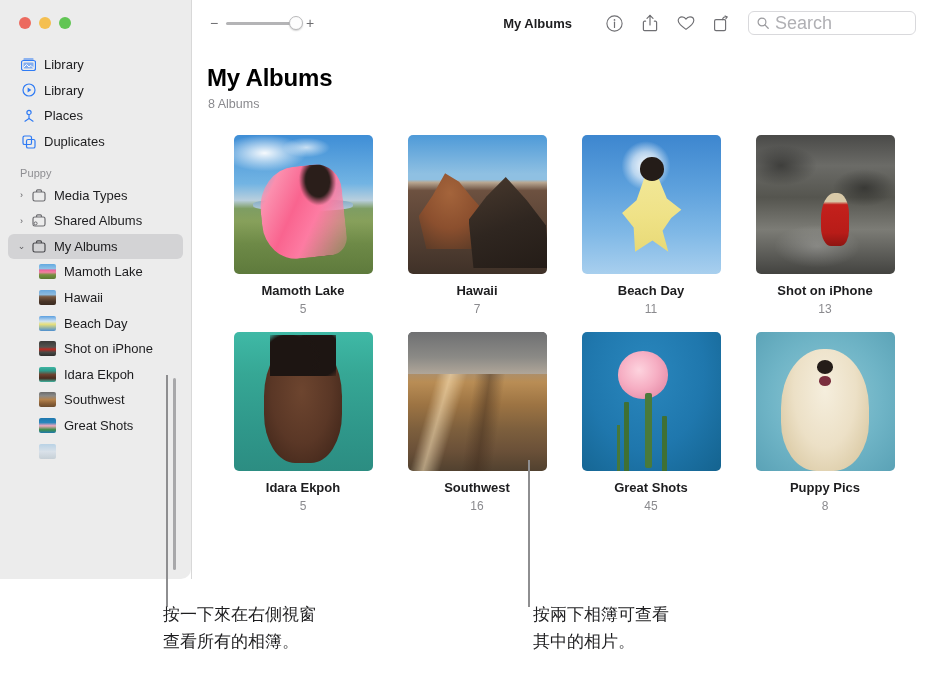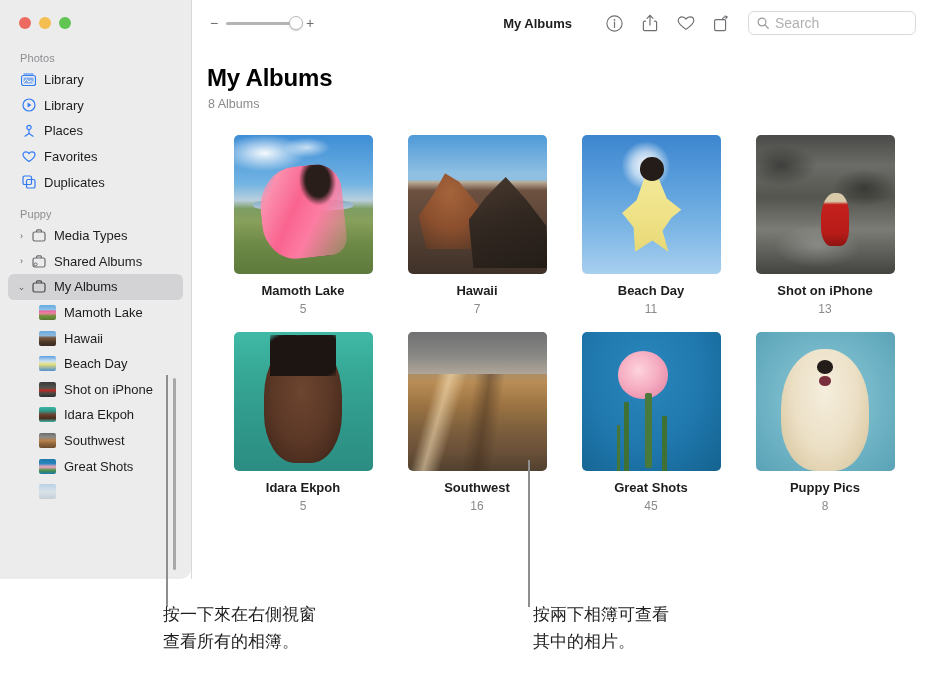--- a/index.html
+++ b/index.html
@@ -177,21 +177,21 @@
     border: 1px solid #d9d9dc;
     border-radius: 6px;
     background: #fff;
     display: flex;
     align-items: center;
     padding: 0 8px;
     margin-left: 8px;
     gap: 6px;
   }
   .search .mag { color: #9a9a9e; display:flex; }
-  .search .ph { font-size: 14px; color: #b0b0b4; }
+  .search .ph { font-size: 18px; color: #b0b0b4; }
 
   
   .content {
     flex: 1;
     padding: 0 0 0 0;
     position: relative;
     overflow: hidden;
   }
   .page-title {
     font-size: 24px;
@@ -401,21 +401,20 @@
 
   <div class="sidebar">
 
     <div class="traffic">
       <div class="light red"></div>
       <div class="light yellow"></div>
       <div class="light green"></div>
     </div>
 
     <div class="sb-photos">
-      <div class="section-label">Photos</div>
 
       <div class="row">
         <span class="ico">
           <svg width="15" height="13" viewBox="0 0 15 13">
               <rect x="0.5" y="2.5" width="14" height="10" rx="2" fill="none" stroke="#2f7bf4" stroke-width="1.2"></rect>
               <rect x="2.5" y="4.5" width="10" height="6" rx="1" fill="#2f7bf4" opacity="0.55"></rect>
               <path d="M2.5 9.5 L5.5 6.5 L8 9 L10 7.5 L12.5 10" fill="none" stroke="#fff" stroke-width="1"></path>
               <path d="M3 1 h9" stroke="#2f7bf4" stroke-width="1.2" stroke-linecap="round"></path>
             </svg>
         </span>
@@ -437,28 +436,20 @@
         <span class="ico">
           <svg width="14" height="14" viewBox="0 0 14 14">
               <circle cx="7" cy="3.4" r="2.1" fill="none" stroke="#2f7bf4" stroke-width="1.2"></circle>
               <path d="M7 5.6 v4.2" stroke="#2f7bf4" stroke-width="1.2"></path>
               <path d="M2.6 12.4 L7 9.6 L11.4 12.4" fill="none" stroke="#2f7bf4" stroke-width="1.2" stroke-linejoin="round"></path>
             </svg>
         </span>
         <span class="lbl">Places</span>
       </div>
 
-      <div class="row">
-        <span class="ico">
-          <svg width="14" height="13" viewBox="0 0 14 13">
-              <path d="M7 11.6 C3 8.8 1 7 1 4.7 C1 3 2.3 1.8 3.9 1.8 C5 1.8 6.4 2.5 7 3.6 C7.6 2.5 9 1.8 10.1 1.8 C11.7 1.8 13 3 13 4.7 C13 7 11 8.8 7 11.6 Z" fill="none" stroke="#2f7bf4" stroke-width="1.2" stroke-linejoin="round"></path>
-            </svg>
-        </span>
-        <span class="lbl">Favorites</span>
-      </div>
 
 
 
       <div class="row">
         <span class="ico">
           <svg width="14" height="14" viewBox="0 0 14 14">
               <rect x="1" y="1" width="8.5" height="8.5" rx="1.6" fill="none" stroke="#2f7bf4" stroke-width="1.2"></rect>
               <rect x="4.5" y="4.5" width="8.5" height="8.5" rx="1.6" fill="none" stroke="#2f7bf4" stroke-width="1.2"></rect>
             </svg>
         </span>

